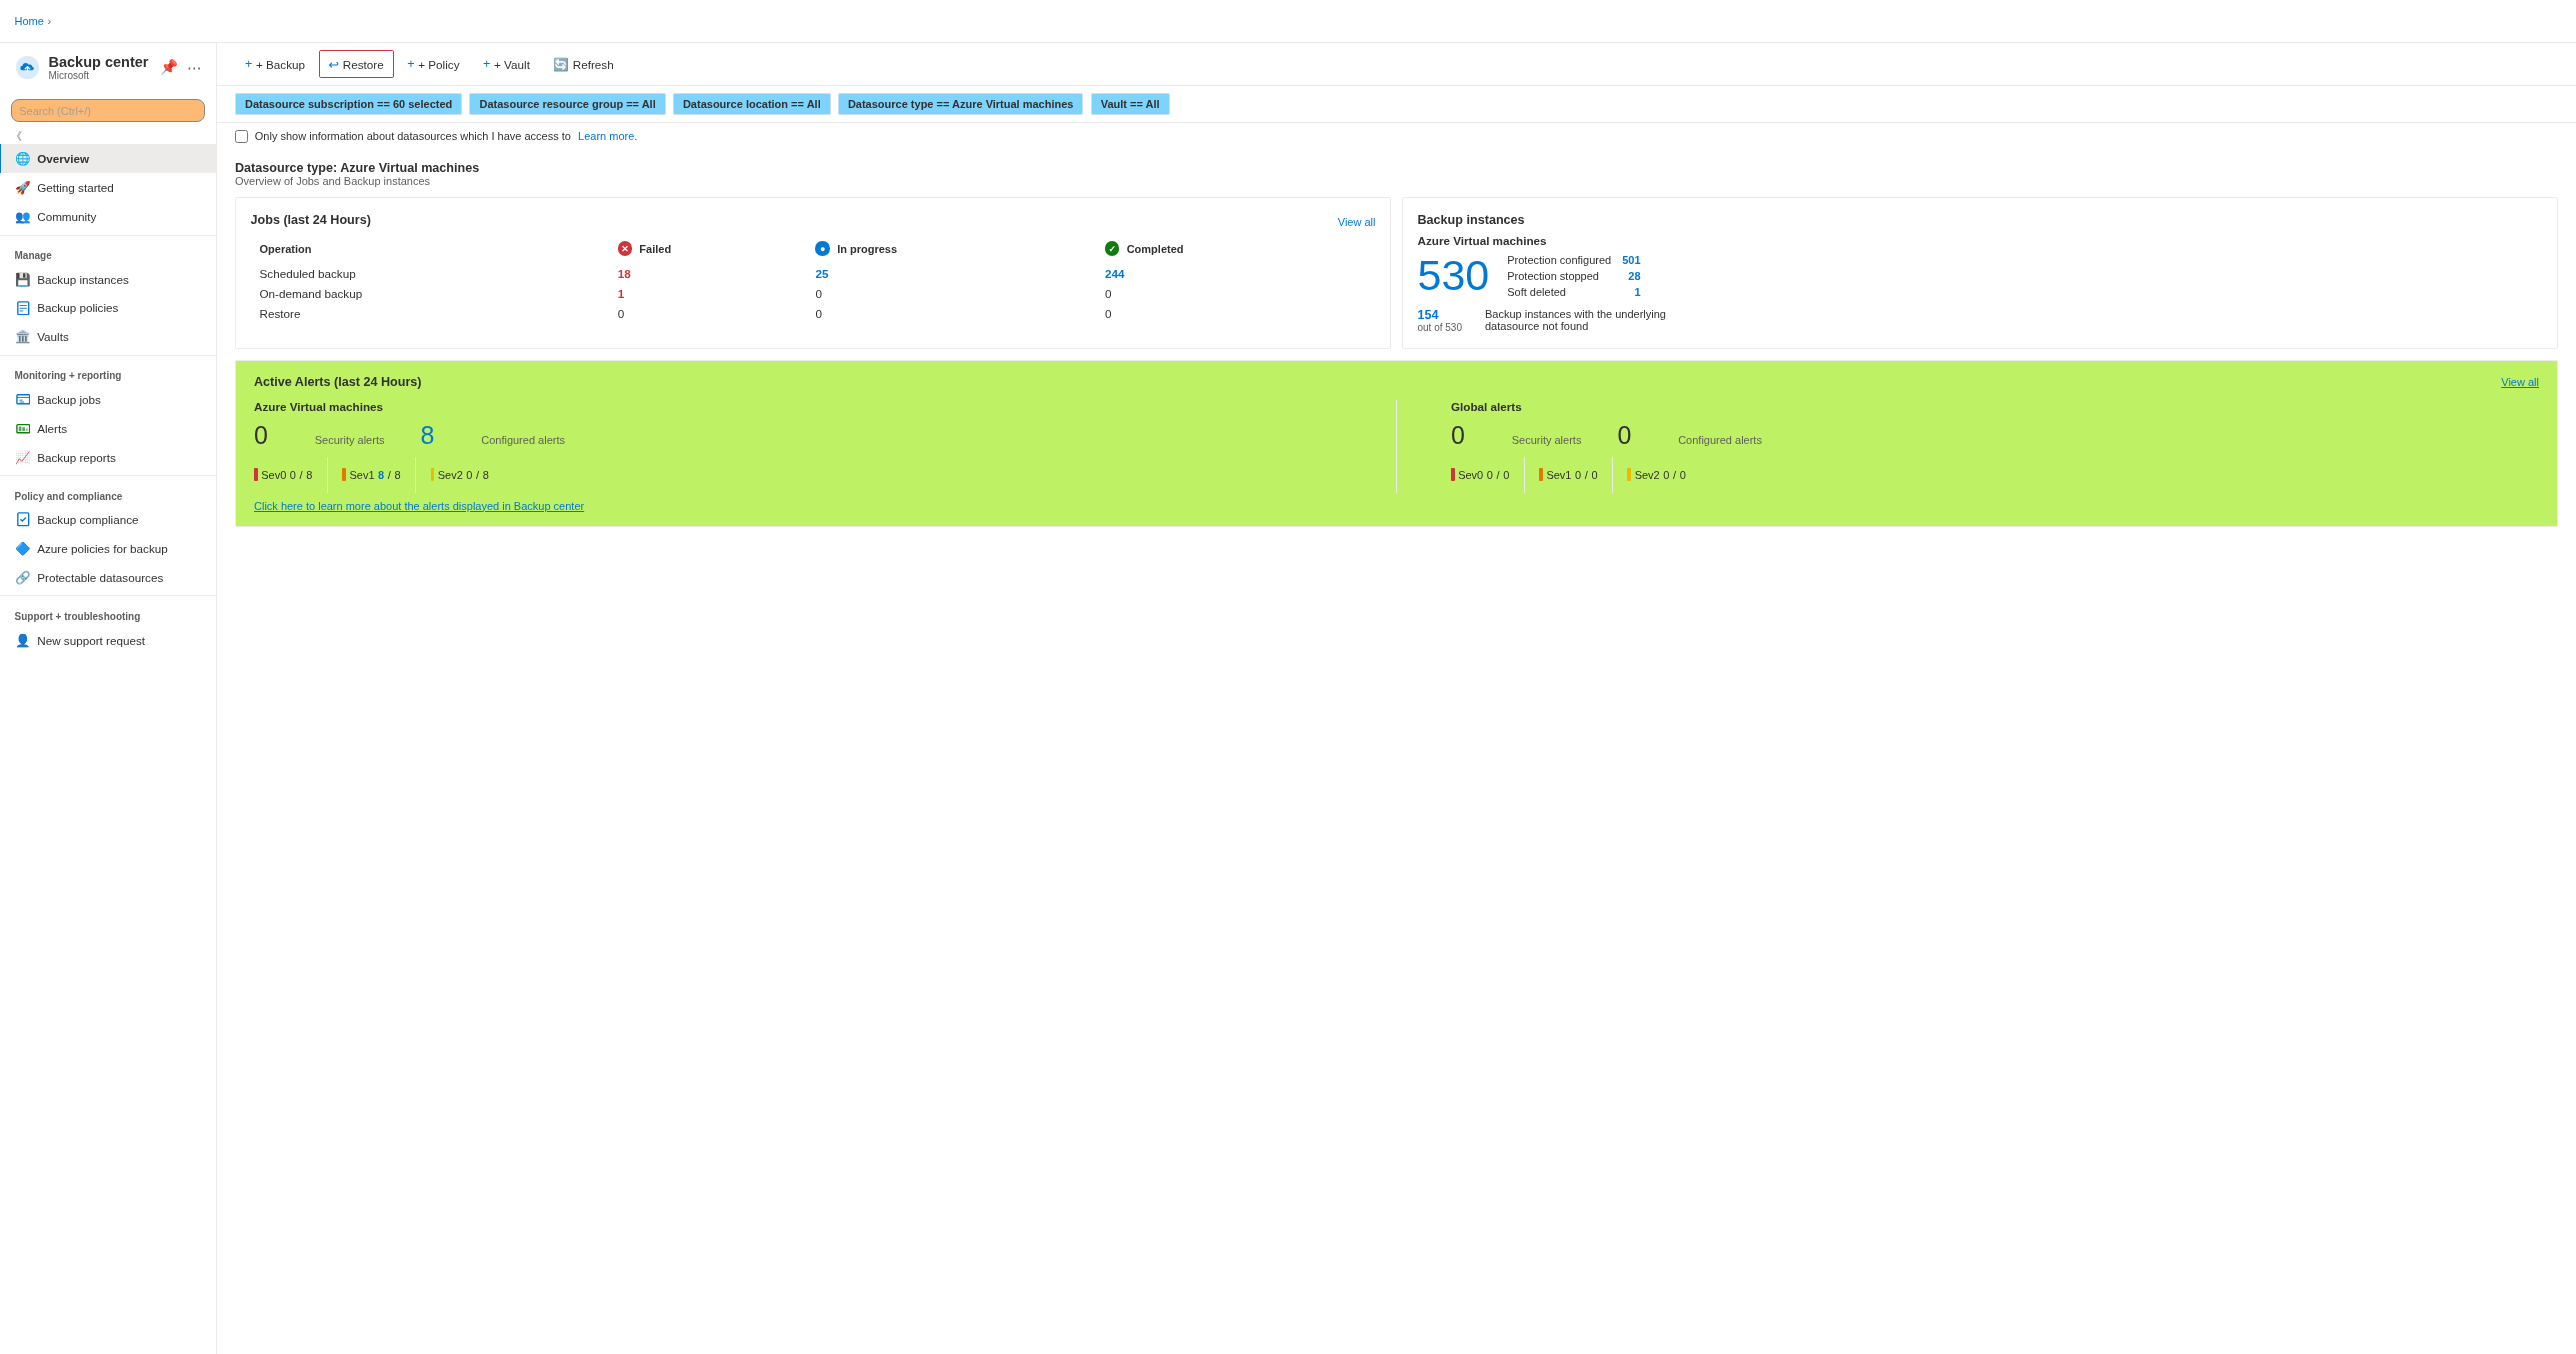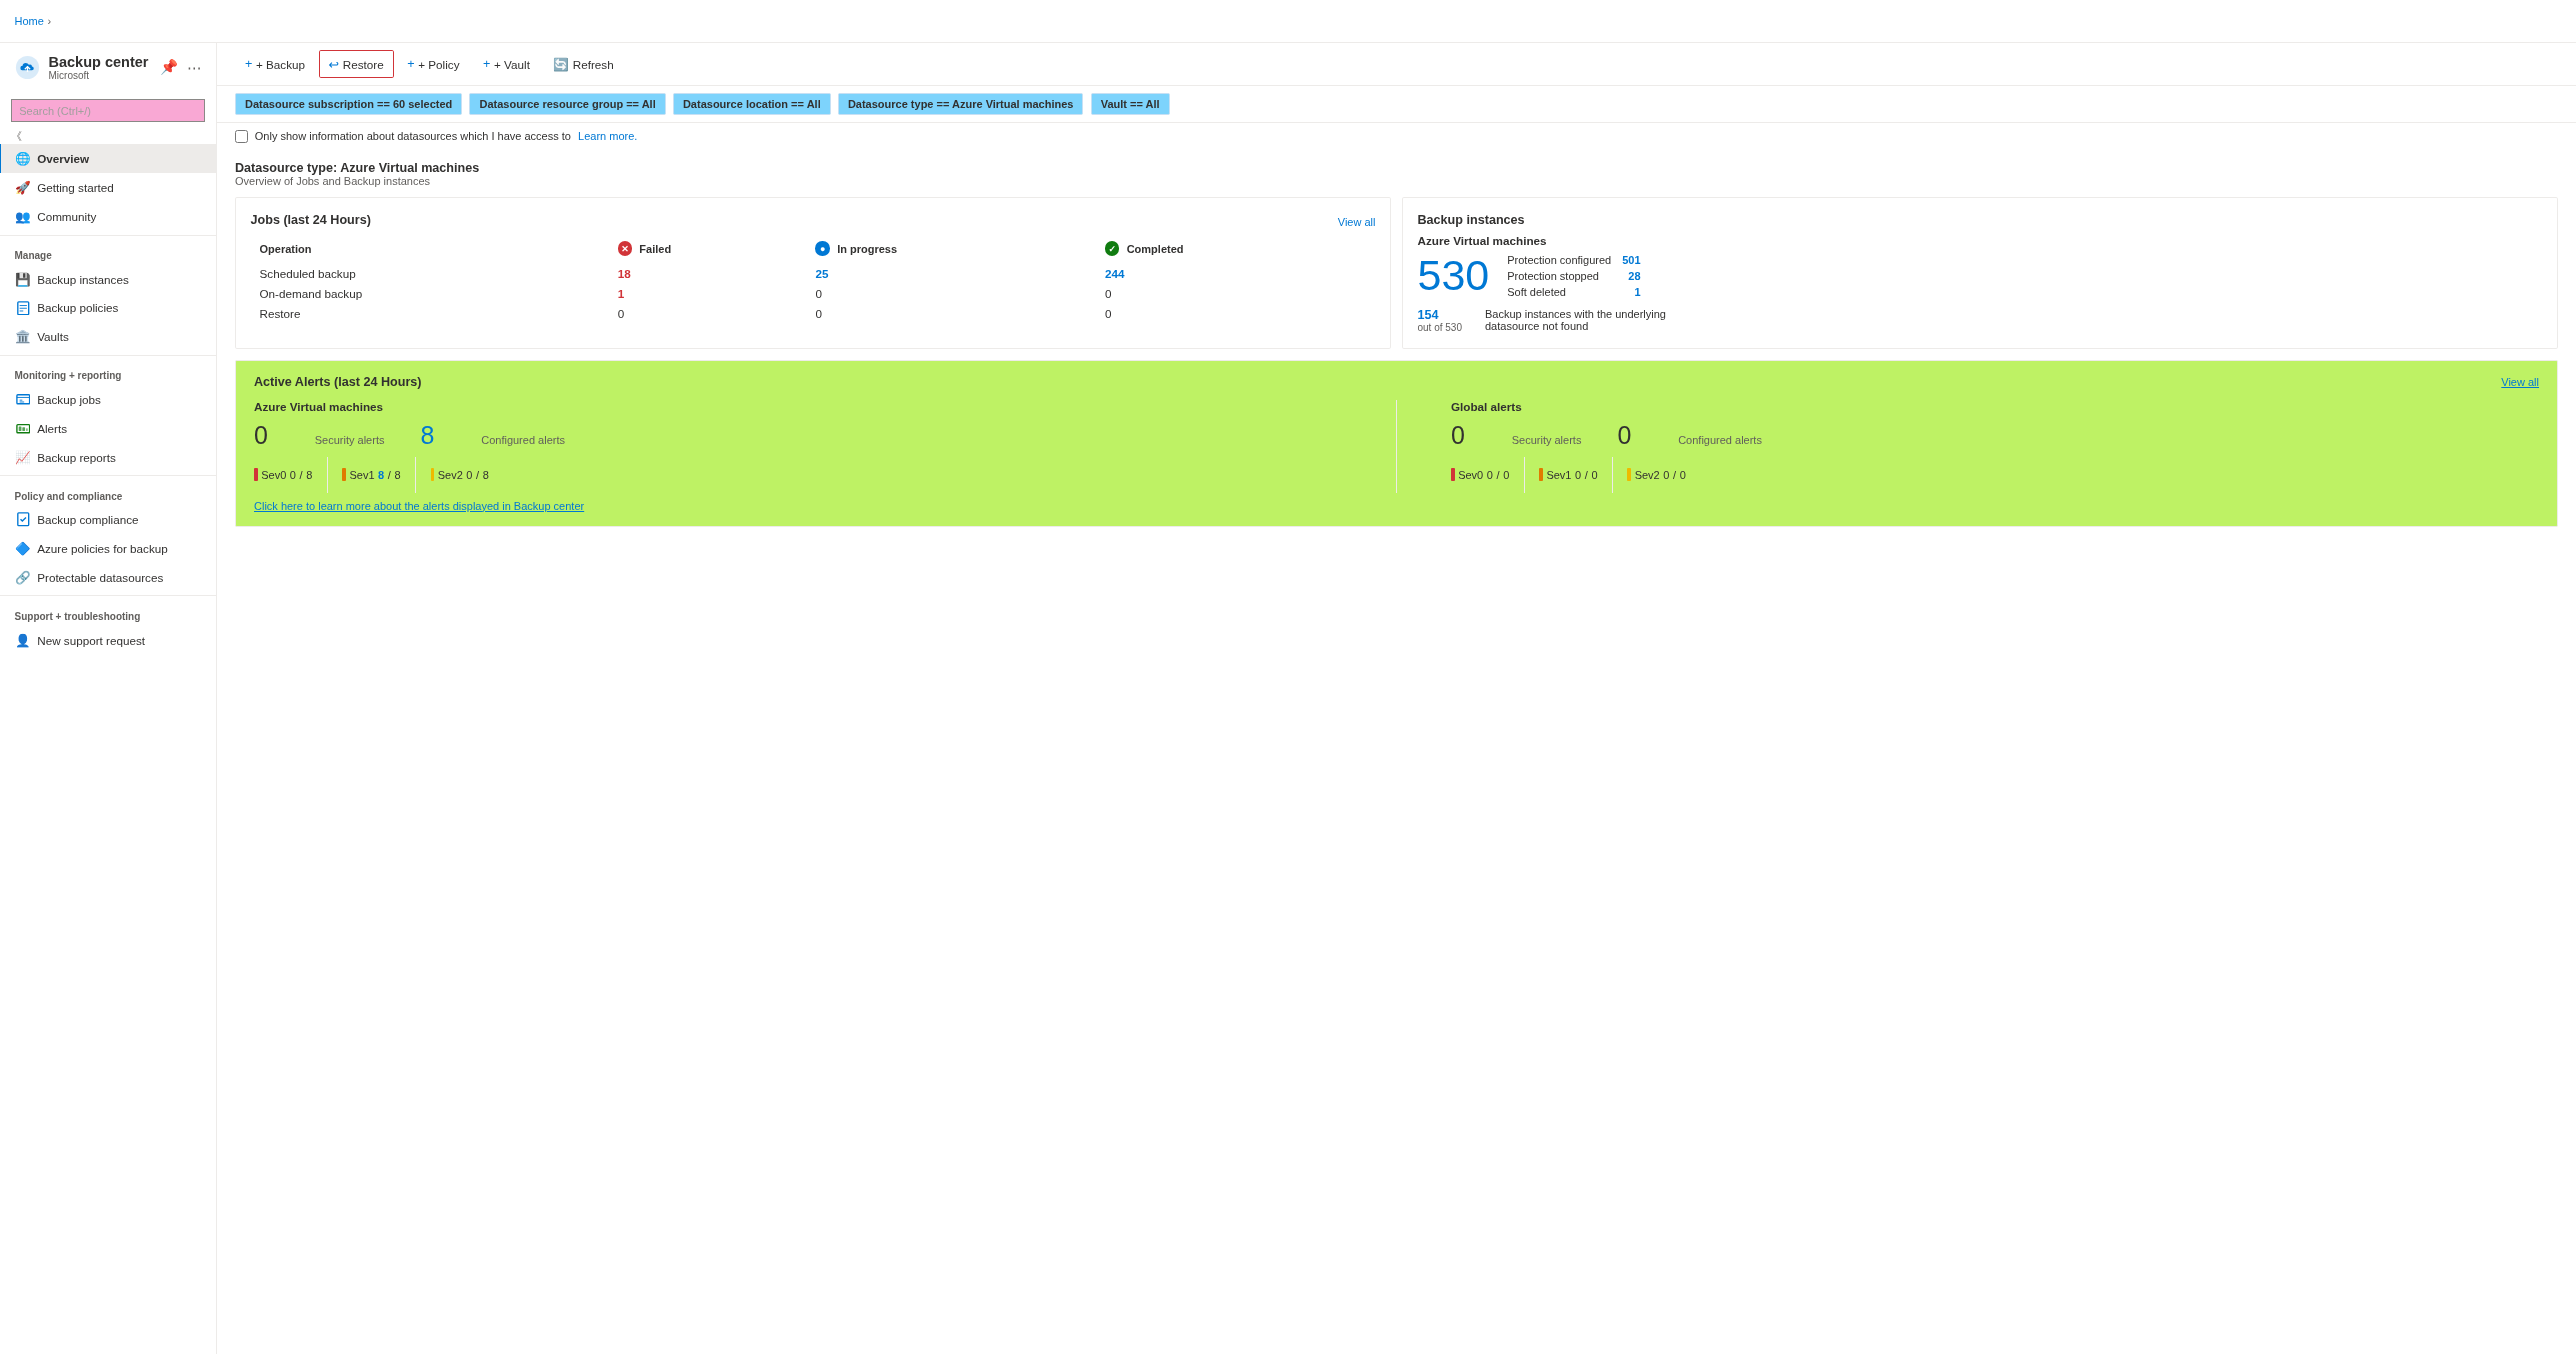--- a/index.html
+++ b/index.html
@@ -12,21 +12,21 @@
 
     .main-container { display: flex; flex: 1; overflow: hidden; }
 
     
     .sidebar { width: 217px; background: #fff; border-right: 0.9px solid #edebe9; overflow-y: auto; flex-shrink: 0; padding-bottom: 21px; }
     .sidebar-header { padding: 11px 14.5px; display: flex; align-items: center; gap: 9px; }
     .sidebar-logo { width: 25px; height: 25px; }
     .sidebar-title { font-size: 14.5px; font-weight: 600; color: #323130; }
     .sidebar-subtitle { font-size: 10px; color: #605e5c; }
     .sidebar-search { padding: 7.2px 11px; }
-    .sidebar-search input { width: 100%; border: 0.9px solid #8a8886; border-radius: 0; padding: 4.5px 7.2px; font-size: 11px; color: #323130; background: #f9a8d4; }
+    .sidebar-search input { width: 100%; border: 0.9px solid #8a8886; border-radius: 8px; padding: 4.5px 7.2px; font-size: 11px; color: #323130; background: #fdba74; }
     .sidebar-search input::placeholder { color: #a19f9d; }
     .sidebar-nav-item { padding: 7.2px 14.5px; display: flex; align-items: center; gap: 7.2px; cursor: pointer; color: #323130; font-size: 11.7px; border-left: 1.8px solid transparent; }
     .sidebar-nav-item.active { background: #edebe9; border-left-color: #0078d4; font-weight: 600; }
     .sidebar-section-label { padding: 11px 14.5px 3.6px; font-size: 10px; font-weight: 700; color: #605e5c; text-transform: none; }
     .sidebar-divider { height: 0.9px; background: #edebe9; margin: 3.6px 0; }
     .nav-icon { width: 14.5px; height: 14.5px; display: inline-flex; align-items: center; justify-content: center; font-size: 12.6px; flex-shrink: 0; }
 
     
     .content { flex: 1; overflow-y: auto; background: #fff; }
     .toolbar { display: flex; align-items: center; gap: 3.6px; padding: 7.2px 18px; border-bottom: 0.9px solid #edebe9; background: #fff; }

